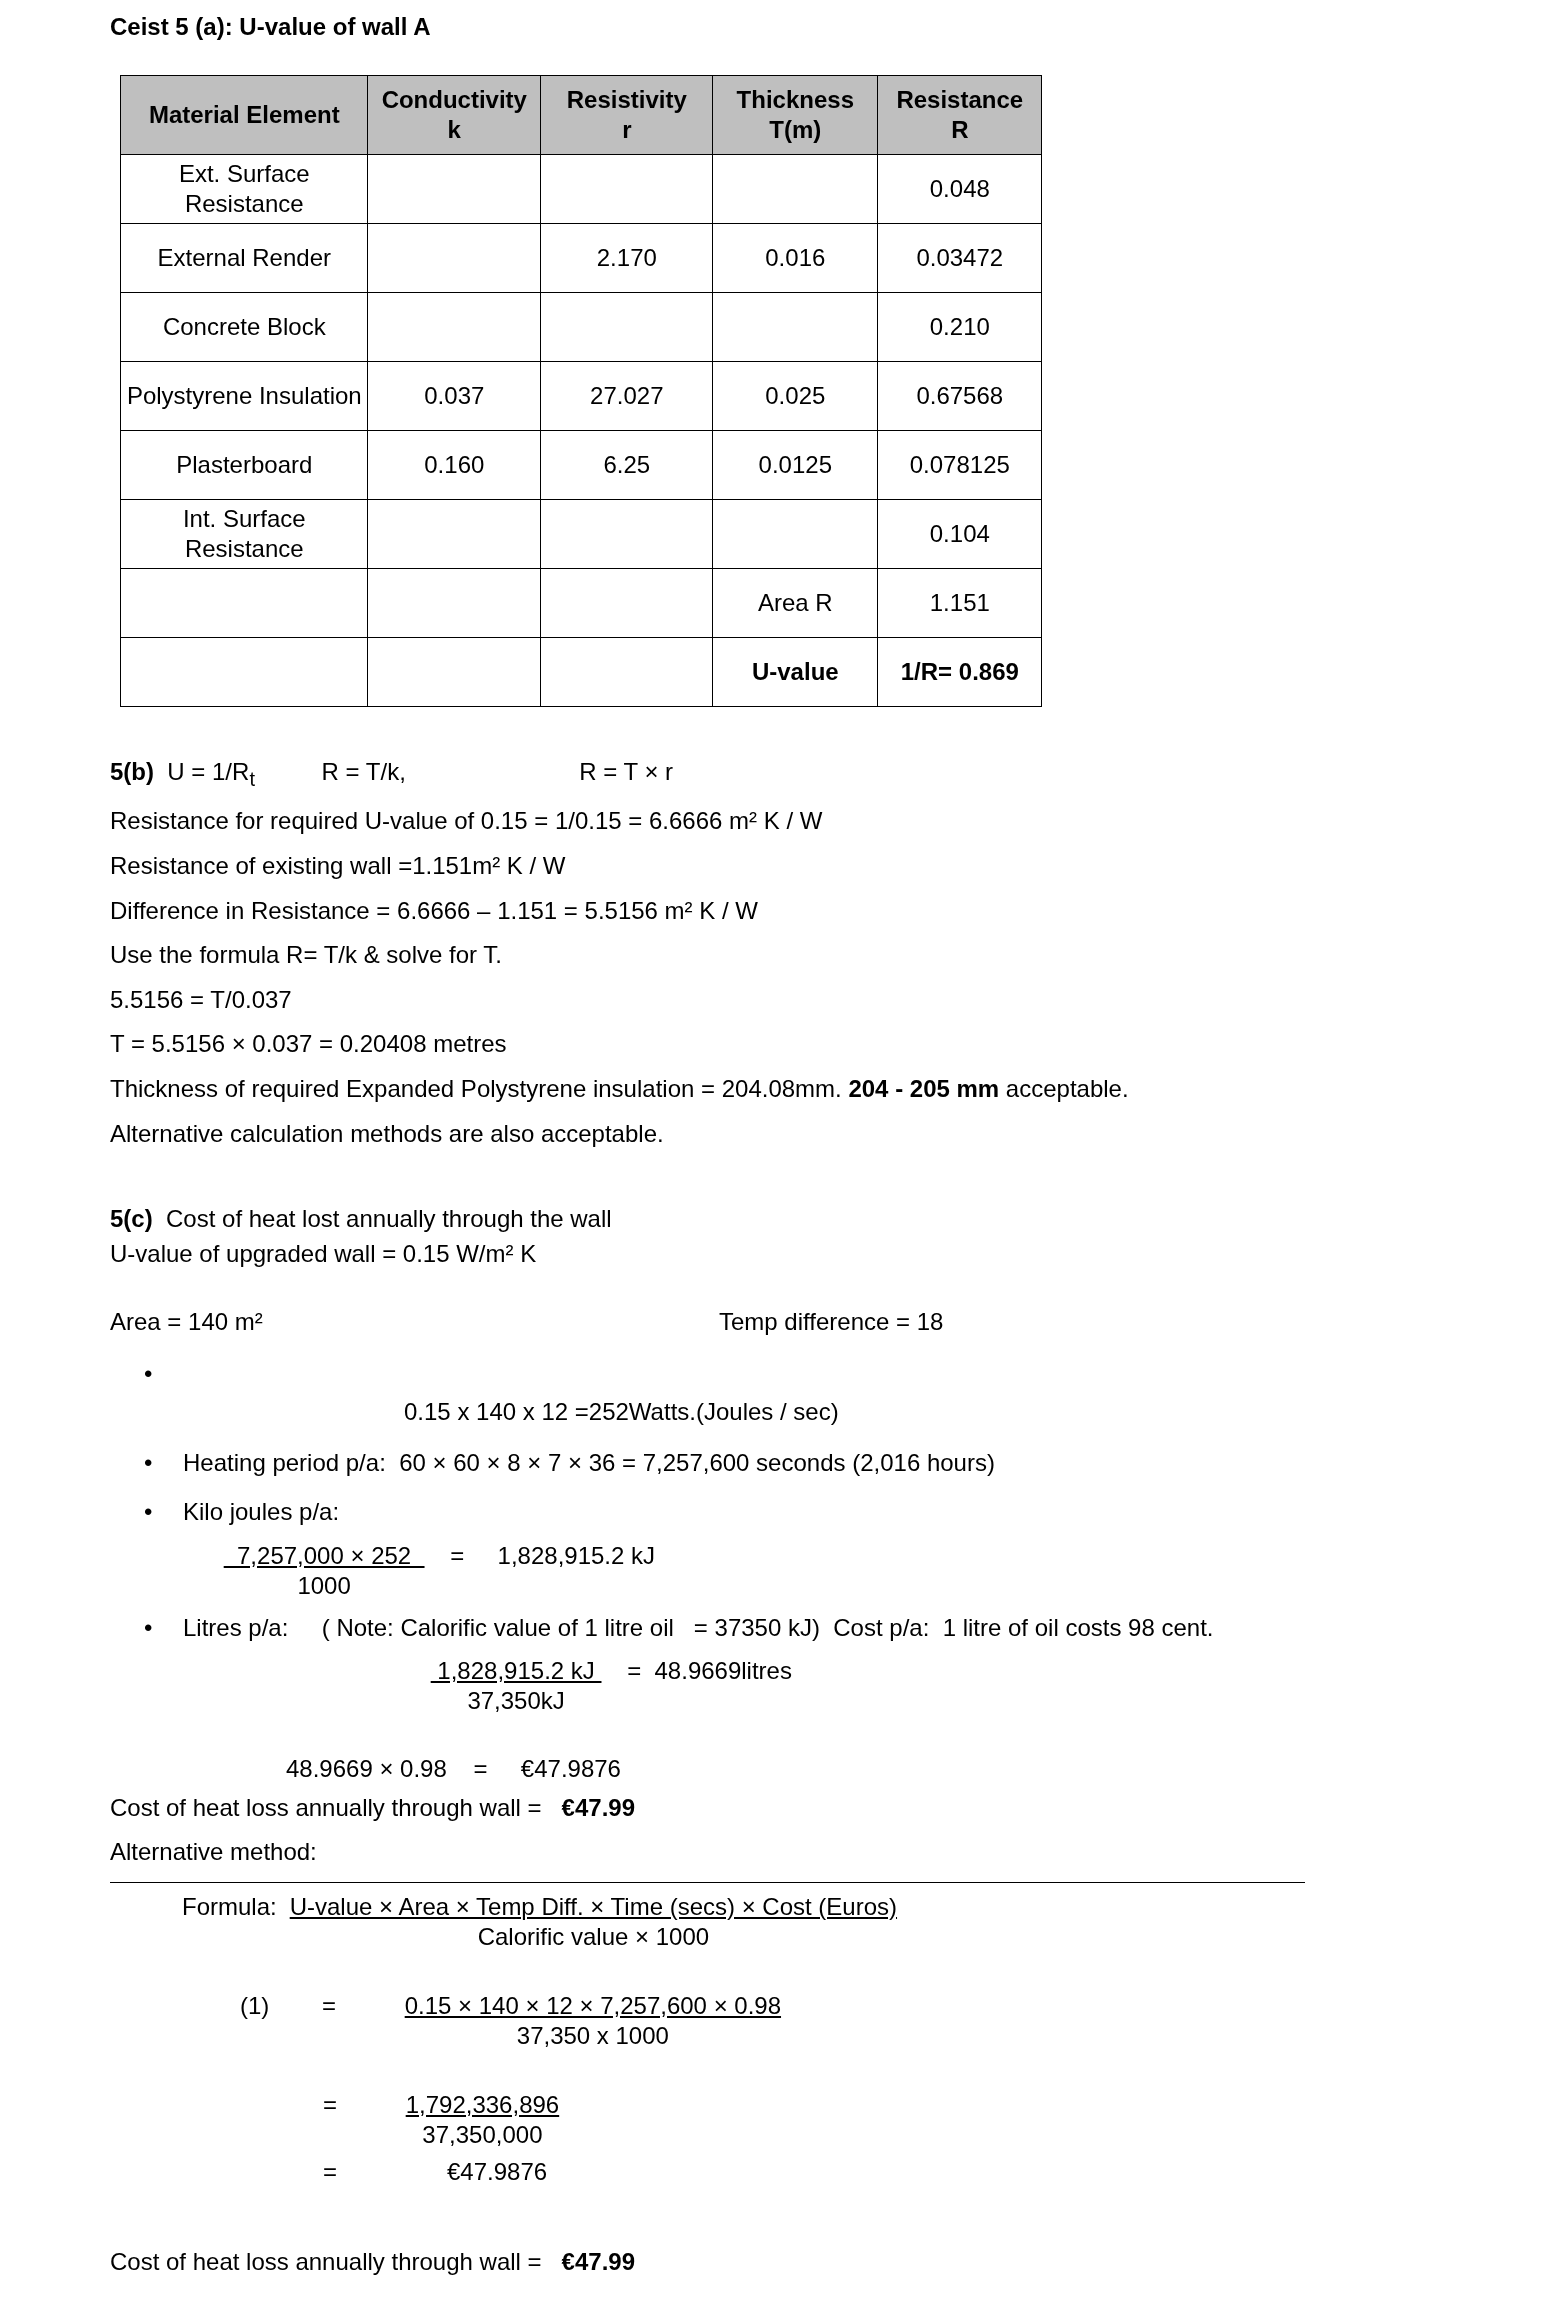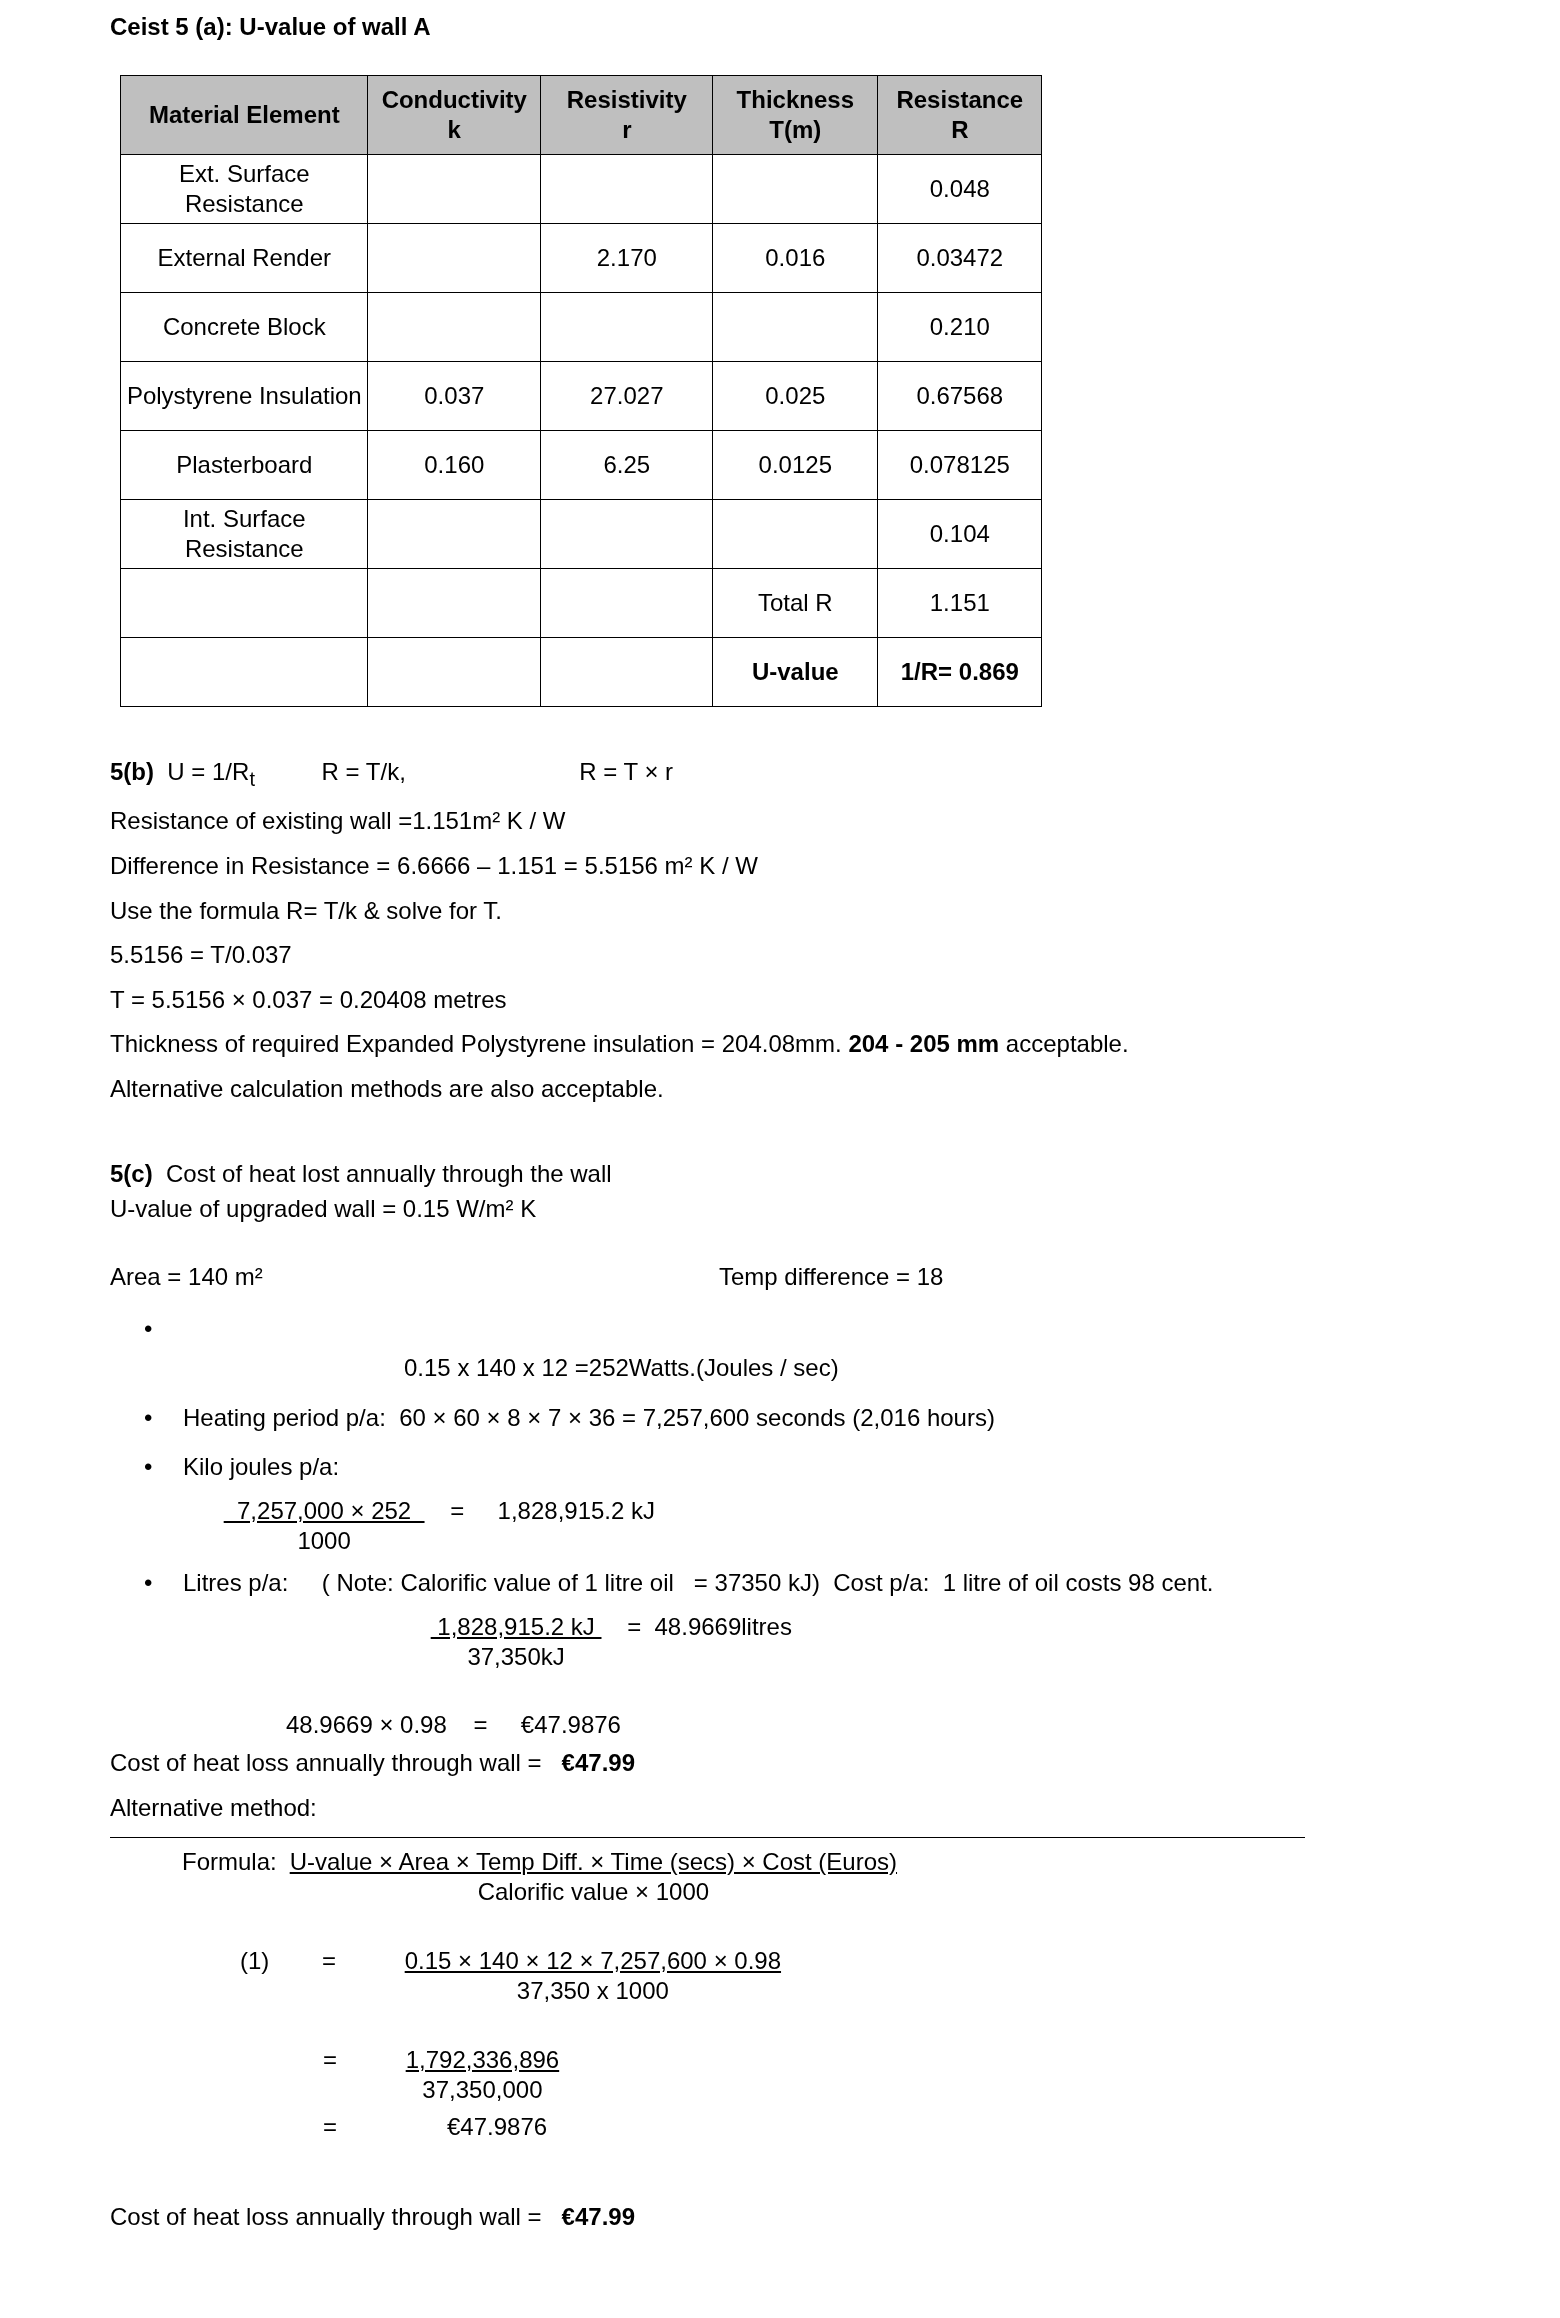--- a/index.html
+++ b/index.html
@@ -146,35 +146,36 @@
         <td>Int. Surface Resistance</td>
         <td></td>
         <td></td>
         <td></td>
         <td>0.104</td>
       </tr>
       <tr>
         <td></td>
         <td></td>
         <td></td>
-        <td>Total R</td>
+        <td>Area R</td>
         <td>1.151</td>
       </tr>
       <tr>
         <td></td>
         <td></td>
         <td></td>
         <td class="bold">U-value</td>
         <td class="bold">1/R= 0.869</td>
       </tr>
     </tbody>
   </table>
 
   <div class="sec-b">
     <p class="line"><b>5(b)</b><span>  U = 1/R</span><sub>t</sub><span>          R = T/k,                          R = T × r</span></p>
+    <p class="line"><span>Resistance for required U-value of 0.15 = 1/0.15 = 6.6666 m² K / W</span></p>
     <p class="line"><span>Resistance of existing wall =1.151m² K / W</span></p>
     <p class="line"><span>Difference in Resistance = 6.6666 – 1.151 = 5.5156 m² K / W</span></p>
     <p class="line"><span>Use the formula R= T/k &amp; solve for T.</span></p>
     <p class="line"><span>5.5156 = T/0.037</span></p>
     <p class="line"><span>T = 5.5156 × 0.037 = 0.20408 metres</span></p>
     <p class="line"><span>Thickness of required Expanded Polystyrene insulation = 204.08mm. </span><b>204 - 205 mm</b><span> acceptable.</span></p>
     <p class="line"><span>Alternative calculation methods are also acceptable.</span></p>
   </div>
 
   <div class="sec-c">

